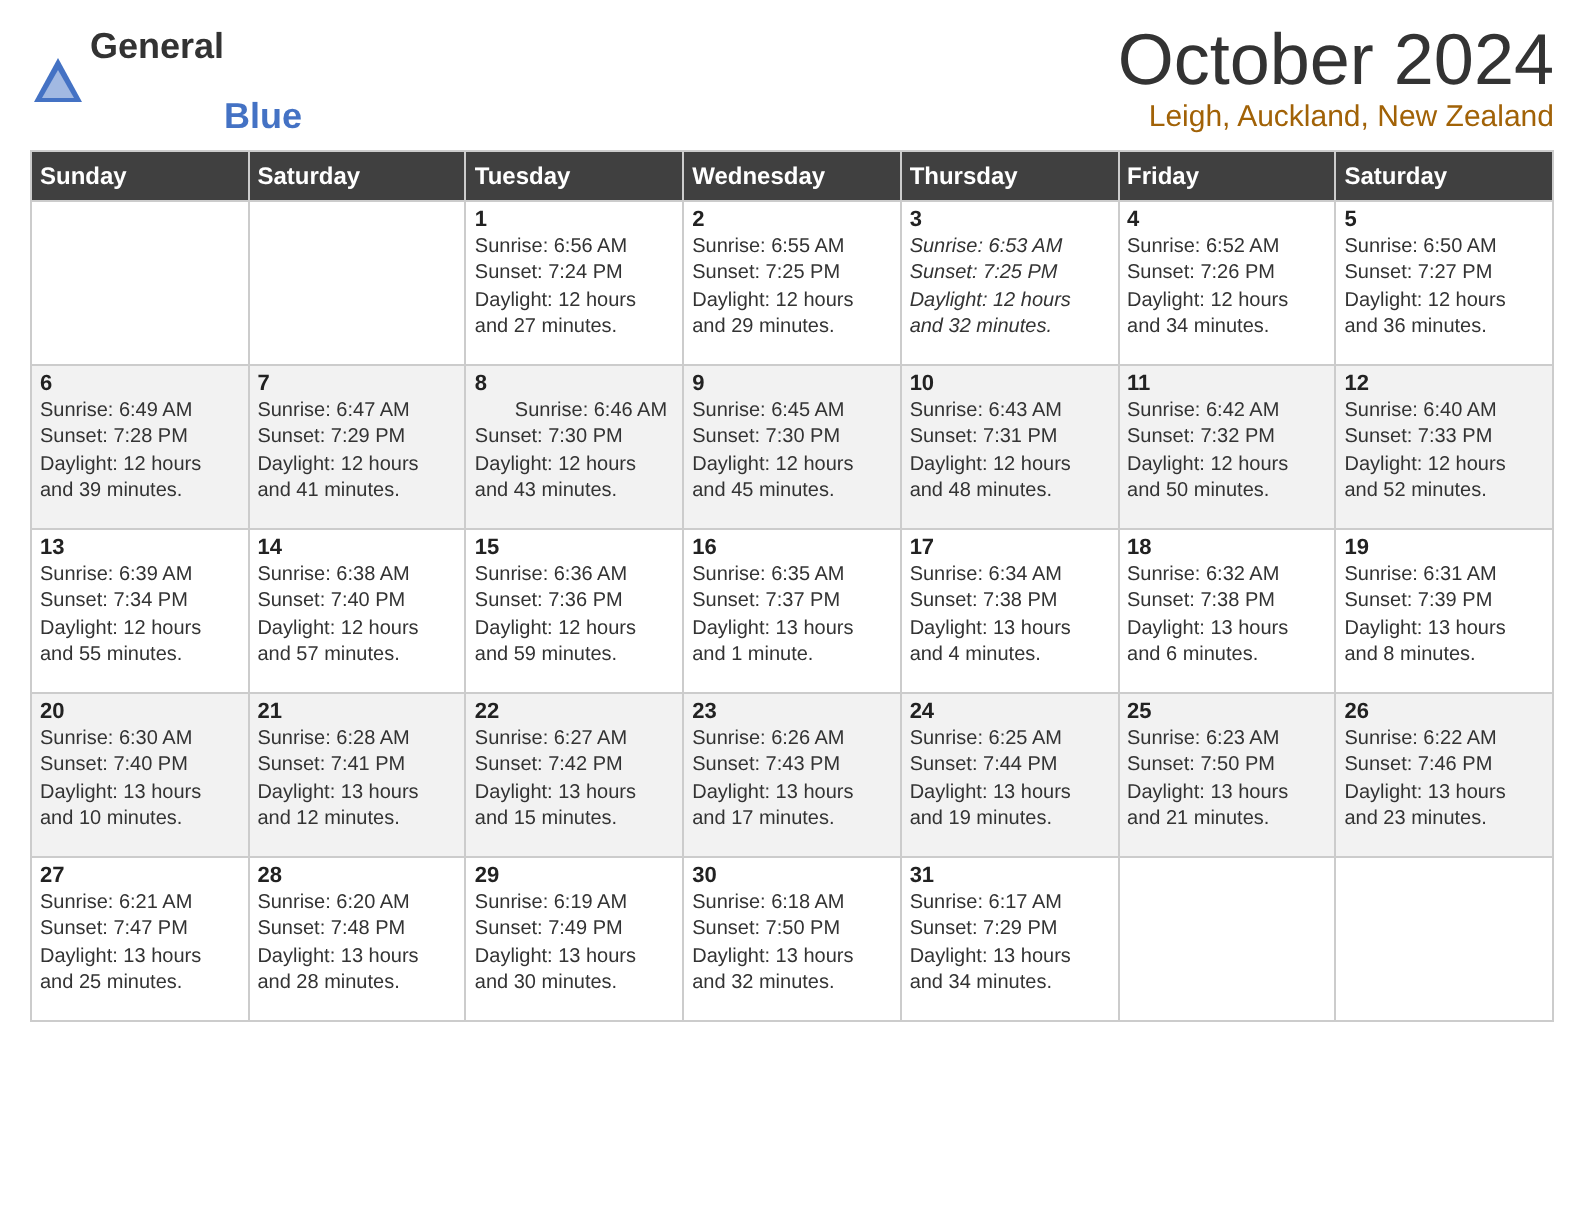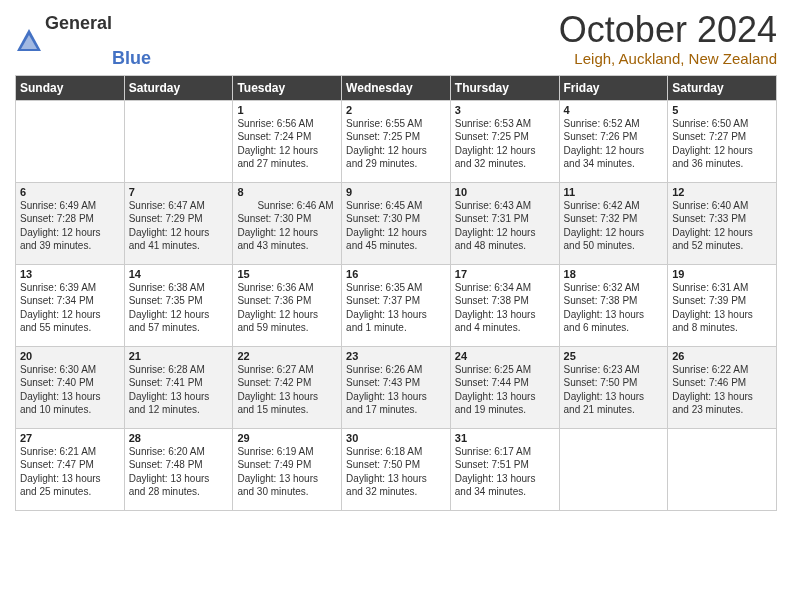--- a/index.html
+++ b/index.html
@@ -143,21 +143,21 @@
           <td class="empty-cell"></td>
           <td class="empty-cell"></td>
           <td><span class="day-num">1</span><span class="day-info" style="white-space: pre-line;">Sunrise: 6:56 AM
 Sunset: 7:24 PM
 Daylight: 12 hours
 and 27 minutes.</span></td>
           <td><span class="day-num">2</span><span class="day-info" style="white-space: pre-line;">Sunrise: 6:55 AM
 Sunset: 7:25 PM
 Daylight: 12 hours
 and 29 minutes.</span></td>
-          <td><span class="day-num">3</span><span class="day-info" style="white-space: pre-line;">Sunrise: 6:53 AM
+          <td><span class="day-num">3</span><span class="day-info" style="white-space: pre-line; font-style: italic;">Sunrise: 6:53 AM
 Sunset: 7:25 PM
 Daylight: 12 hours
 and 32 minutes.</span></td>
           <td><span class="day-num">4</span><span class="day-info" style="white-space: pre-line;">Sunrise: 6:52 AM
 Sunset: 7:26 PM
 Daylight: 12 hours
 and 34 minutes.</span></td>
           <td><span class="day-num">5</span><span class="day-info" style="white-space: pre-line;">Sunrise: 6:50 AM
 Sunset: 7:27 PM
 Daylight: 12 hours
@@ -192,21 +192,21 @@
 Sunset: 7:33 PM
 Daylight: 12 hours
 and 52 minutes.</span></td>
         </tr>
         <tr>
           <td><span class="day-num">13</span><span class="day-info" style="white-space: pre-line;">Sunrise: 6:39 AM
 Sunset: 7:34 PM
 Daylight: 12 hours
 and 55 minutes.</span></td>
           <td><span class="day-num">14</span><span class="day-info" style="white-space: pre-line;">Sunrise: 6:38 AM
-Sunset: 7:35 PM
+Sunset: 7:40 PM
 Daylight: 12 hours
 and 57 minutes.</span></td>
           <td><span class="day-num">15</span><span class="day-info" style="white-space: pre-line;">Sunrise: 6:36 AM
 Sunset: 7:36 PM
 Daylight: 12 hours
 and 59 minutes.</span></td>
           <td><span class="day-num">16</span><span class="day-info" style="white-space: pre-line; margin-top: 16px;">Sunrise: 6:35 AM
 Sunset: 7:37 PM
 Daylight: 13 hours
 and 1 minute.</span></td>
@@ -264,21 +264,21 @@
 and 28 minutes.</span></td>
           <td><span class="day-num">29</span><span class="day-info" style="white-space: pre-line;">Sunrise: 6:19 AM
 Sunset: 7:49 PM
 Daylight: 13 hours
 and 30 minutes.</span></td>
           <td><span class="day-num">30</span><span class="day-info" style="white-space: pre-line;">Sunrise: 6:18 AM
 Sunset: 7:50 PM
 Daylight: 13 hours
 and 32 minutes.</span></td>
           <td><span class="day-num">31</span><span class="day-info" style="white-space: pre-line;">Sunrise: 6:17 AM
-Sunset: 7:51 PM
+Sunset: 7:29 PM
 Daylight: 13 hours
 and 34 minutes.</span></td>
           <td class="empty-cell"></td>
           <td class="empty-cell"></td>
         </tr>
       </tbody>
   </table>
 </div>
 
 </body></html>

